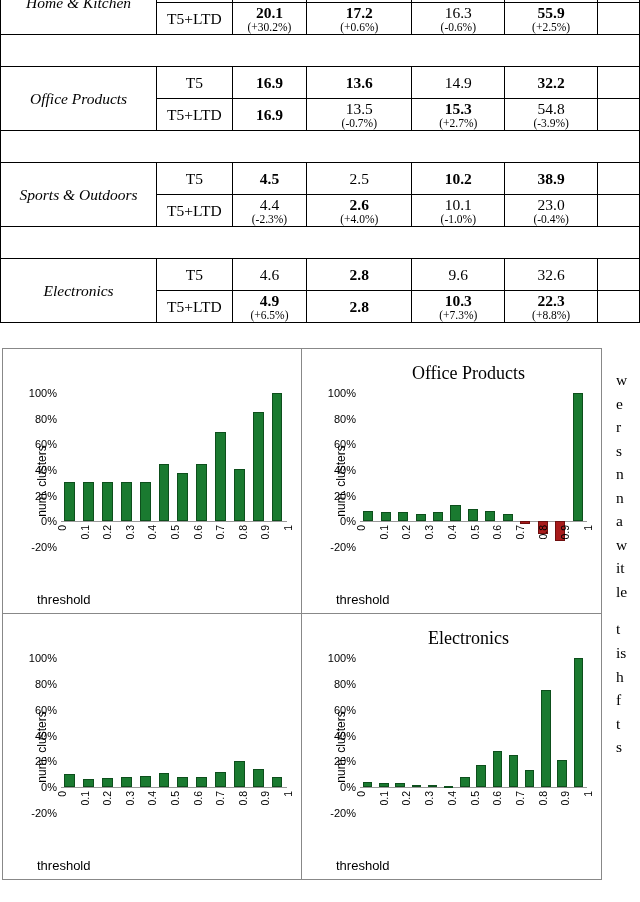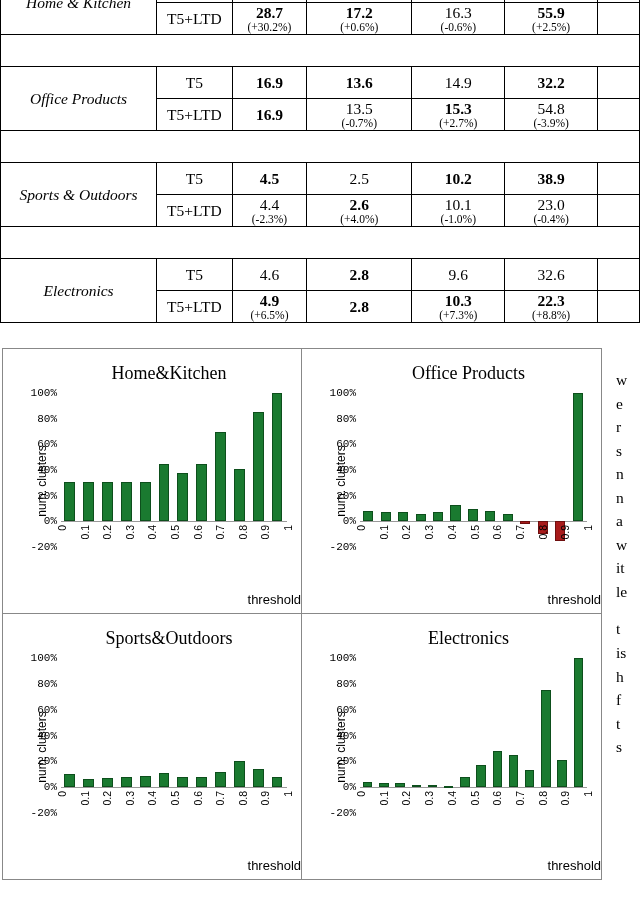--- a/index.html
+++ b/index.html
@@ -111,39 +111,39 @@
     transform-origin: center;
     font-size: 12px;
     white-space: nowrap;
     font-family: "Liberation Sans", sans-serif;
   }
   .xlabel {
     position: absolute;
     bottom: 6px;
     left: 34px;
     right: 0;
-    text-align: right;
+    text-align: left;
     font-size: 13px;
     font-family: "Liberation Sans", sans-serif;
   }
   .plot {
     position: absolute;
     left: 58px;
     top: 44px;
     right: 14px;
     bottom: 66px;
   }
   .ytick {
     position: absolute;
     right: 100%;
     margin-right: 4px;
     transform: translateY(-50%);
     font-size: 11px;
     white-space: nowrap;
-    font-family: Liberation Mono, monospace;
+    font-family: Liberation Sans, sans-serif;
   }
   .axis-x {
     position: absolute;
     left: 0;
     right: 0;
     border-top: 1px solid #999;
   }
   .bars {
     position: absolute;
     left: 0;
@@ -195,21 +195,21 @@
       <td class="model">T5</td>
       <td class="num"></td>
       <td class="num2"></td>
       <td class="num3"></td>
       <td class="num4"></td>
       <td class="tail"></td>
     </tr>
     <tr class="grpend">
       <td class="model">T5+LTD</td>
       <td class="num">
-          <span class="val bold">28.7</span>
+          <span class="val bold">20.1</span>
           <span class="delta">(+30.2%)</span>
         </td>
       <td class="num2">
           <span class="val bold">17.2</span>
           <span class="delta">(+0.6%)</span>
         </td>
       <td class="num3">
           <span class="val">16.3</span>
           <span class="delta">(-0.6%)</span>
         </td>
@@ -342,21 +342,20 @@
           <span class="delta">(+8.8%)</span>
         </td>
       <td class="tail"></td>
     </tr>
 
   </tbody>
 </table>
 
 <div id="charts">
   <div class="chart-cell">
-    <div class="chart-title">Home&amp;Kitchen</div>
     <div class="ylabel">num. clusters</div>
     <div class="plot">
         <div class="ytick" style="top: 0%;">100%</div>
         <div class="ytick" style="top: 16.6667%;">80%</div>
         <div class="ytick" style="top: 33.3333%;">60%</div>
         <div class="ytick" style="top: 50%;">40%</div>
         <div class="ytick" style="top: 66.6667%;">20%</div>
         <div class="ytick" style="top: 83.3333%;">0%</div>
         <div class="ytick" style="top: 100%;">-20%</div>
         <div class="axis-x" style="top: 83.3333%;"></div>
@@ -423,21 +422,20 @@
         <div class="xtick" style="left: 50%; top: calc(83.3333% + 4px); transform: rotate(180deg) translateY(0px); margin-left: -5px;">0.5</div>
         <div class="xtick" style="left: 60%; top: calc(83.3333% + 4px); transform: rotate(180deg) translateY(0px); margin-left: -5px;">0.6</div>
         <div class="xtick" style="left: 70%; top: calc(83.3333% + 4px); transform: rotate(180deg) translateY(0px); margin-left: -5px;">0.7</div>
         <div class="xtick" style="left: 80%; top: calc(83.3333% + 4px); transform: rotate(180deg) translateY(0px); margin-left: -5px;">0.8</div>
         <div class="xtick" style="left: 90%; top: calc(83.3333% + 4px); transform: rotate(180deg) translateY(0px); margin-left: -5px;">0.9</div>
         <div class="xtick" style="left: 100%; top: calc(83.3333% + 4px); transform: rotate(180deg) translateY(0px); margin-left: -5px;">1</div>
       </div>
     <div class="xlabel">threshold</div>
   </div>
   <div class="chart-cell">
-    <div class="chart-title">Sports&amp;Outdoors</div>
     <div class="ylabel">num. clusters</div>
     <div class="plot">
         <div class="ytick" style="top: 0%;">100%</div>
         <div class="ytick" style="top: 16.6667%;">80%</div>
         <div class="ytick" style="top: 33.3333%;">60%</div>
         <div class="ytick" style="top: 50%;">40%</div>
         <div class="ytick" style="top: 66.6667%;">20%</div>
         <div class="ytick" style="top: 83.3333%;">0%</div>
         <div class="ytick" style="top: 100%;">-20%</div>
         <div class="axis-x" style="top: 83.3333%;"></div>

